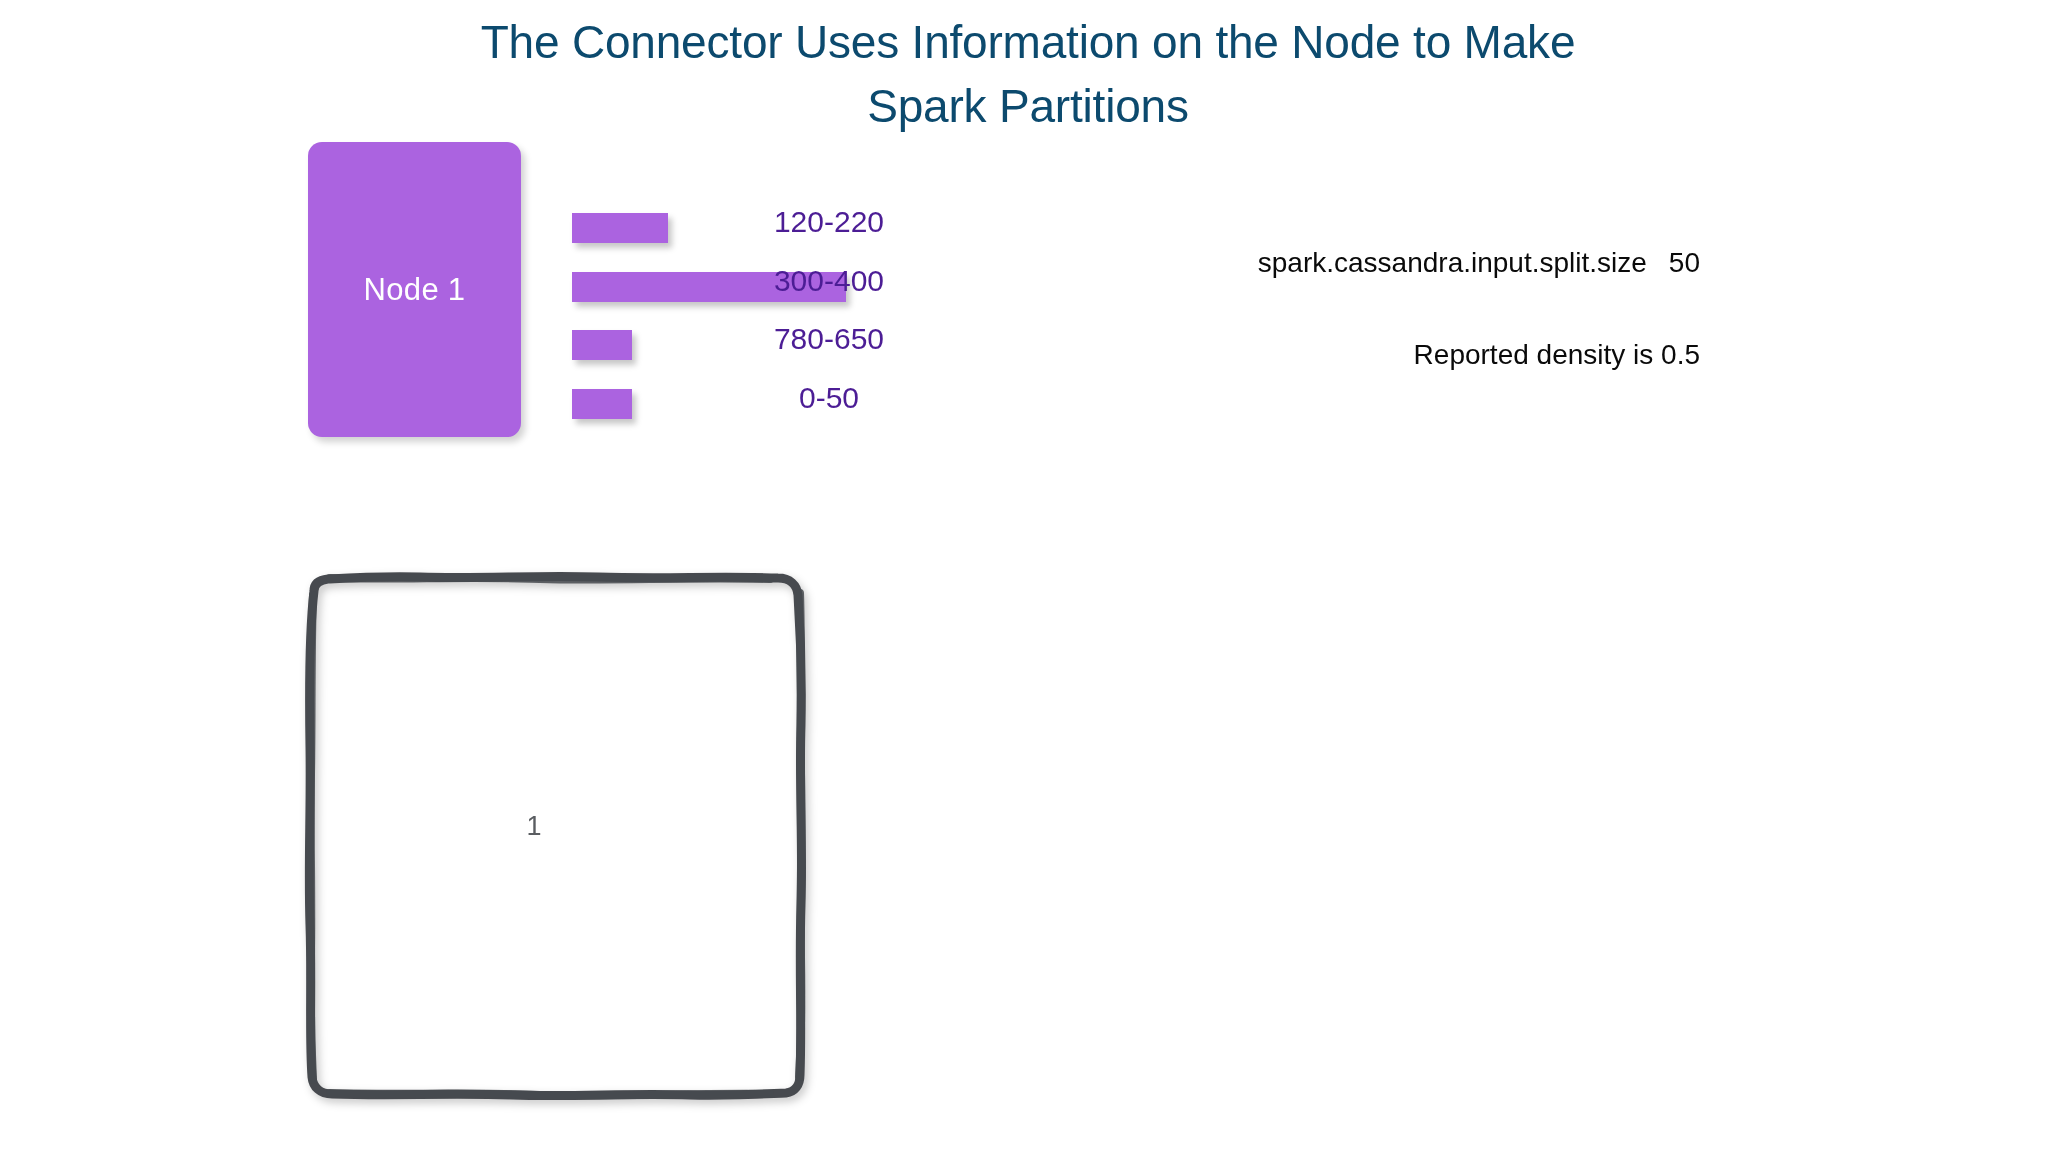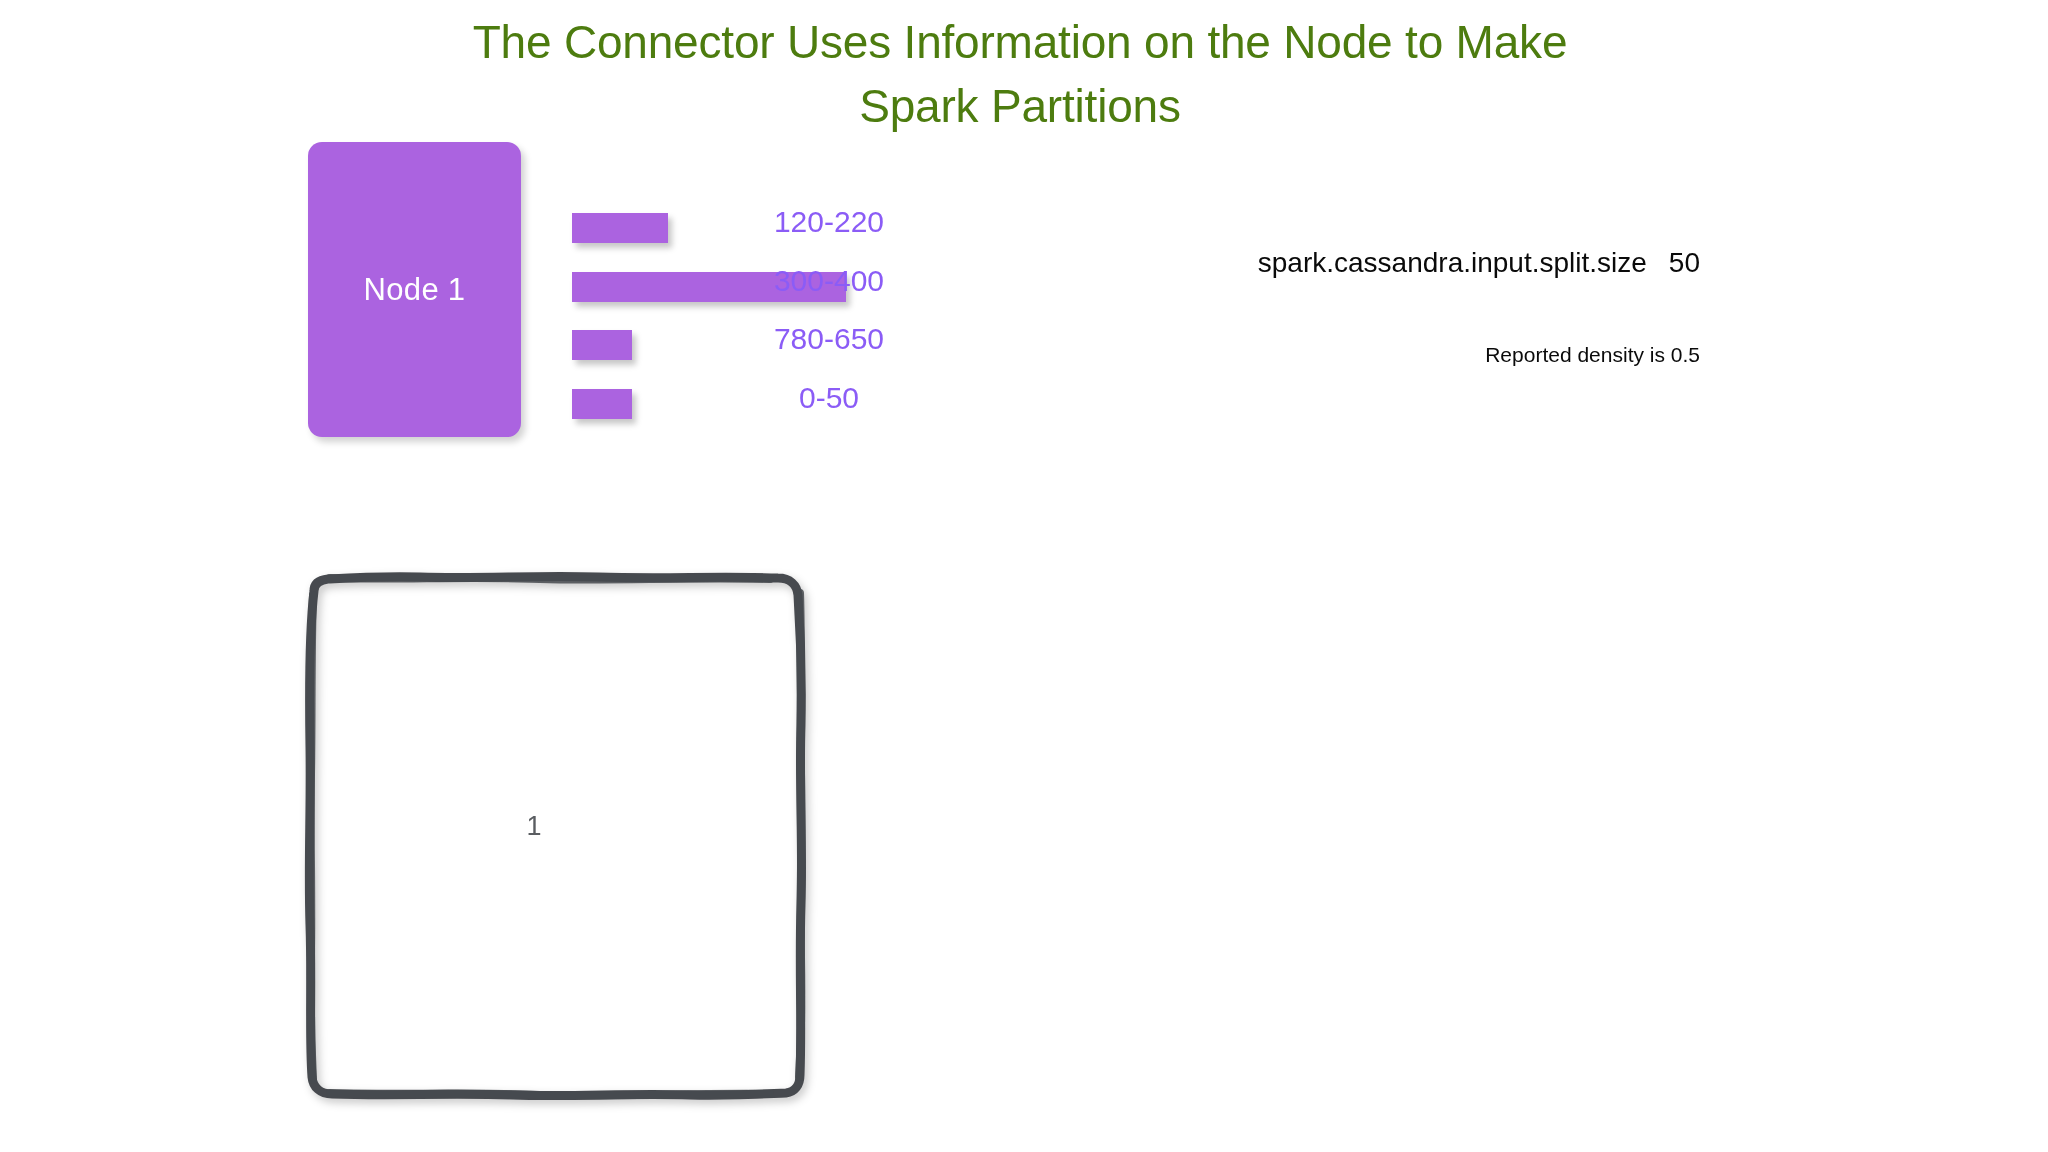--- a/index.html
+++ b/index.html
@@ -19,29 +19,29 @@
 
   #slide {
     position: absolute;
     inset: 0;
     background: #ffffff;
   }
 
   
   .slide-title {
     position: absolute;
-    left: 260px;
+    left: 268px;
     top: 10px;
     width: 1520px;
     text-align: center;
     font-family: "Liberation Sans", sans-serif;
     font-size: 46px;
     font-weight: 400;
     line-height: 64px;
-    color: #4d7c0f;
+    color: #0c4a6e;
     letter-spacing: -0.2px;
     white-space: pre-line;
   }
 
   
   .node-box {
     position: absolute;
     left: 308px;
     top: 142px;
     width: 213px;
@@ -80,21 +80,21 @@
     height: 30px;
     background: #ab63e0;
     box-shadow: 4px 5px 6px rgba(0,0,0,0.22);
   }
   .range-label {
     position: absolute;
     top: -8px;
     width: 230px;
     text-align: center;
     font-size: 30px;
-    color: #8b5cf6;
+    color: #4c1d95;
     font-family: "Liberation Sans", sans-serif;
     letter-spacing: 0px;
     white-space: nowrap;
   }
 
   .row-0 { top: 213px; }
   .row-1 { top: 272px; }
   .row-2 { top: 330px; }
   .row-3 { top: 389px; }
 
@@ -110,21 +110,21 @@
     font-size: 28px;
     color: #0a0a0a;
     white-space: pre;
     font-family: "Liberation Sans", sans-serif;
     line-height: 34px;
   }
   .config-key { }
   .config-value { margin-left: 22px; }
   .config-line-2 {
     margin-top: 24px;
-    font-size: 21px;
+    font-size: 28px;
     color: #0a0a0a;
     font-family: "Liberation Sans", sans-serif;
     line-height: 34px;
   }
 
   
   .partition-square {
     position: absolute;
     left: 300px;
     top: 565px;

